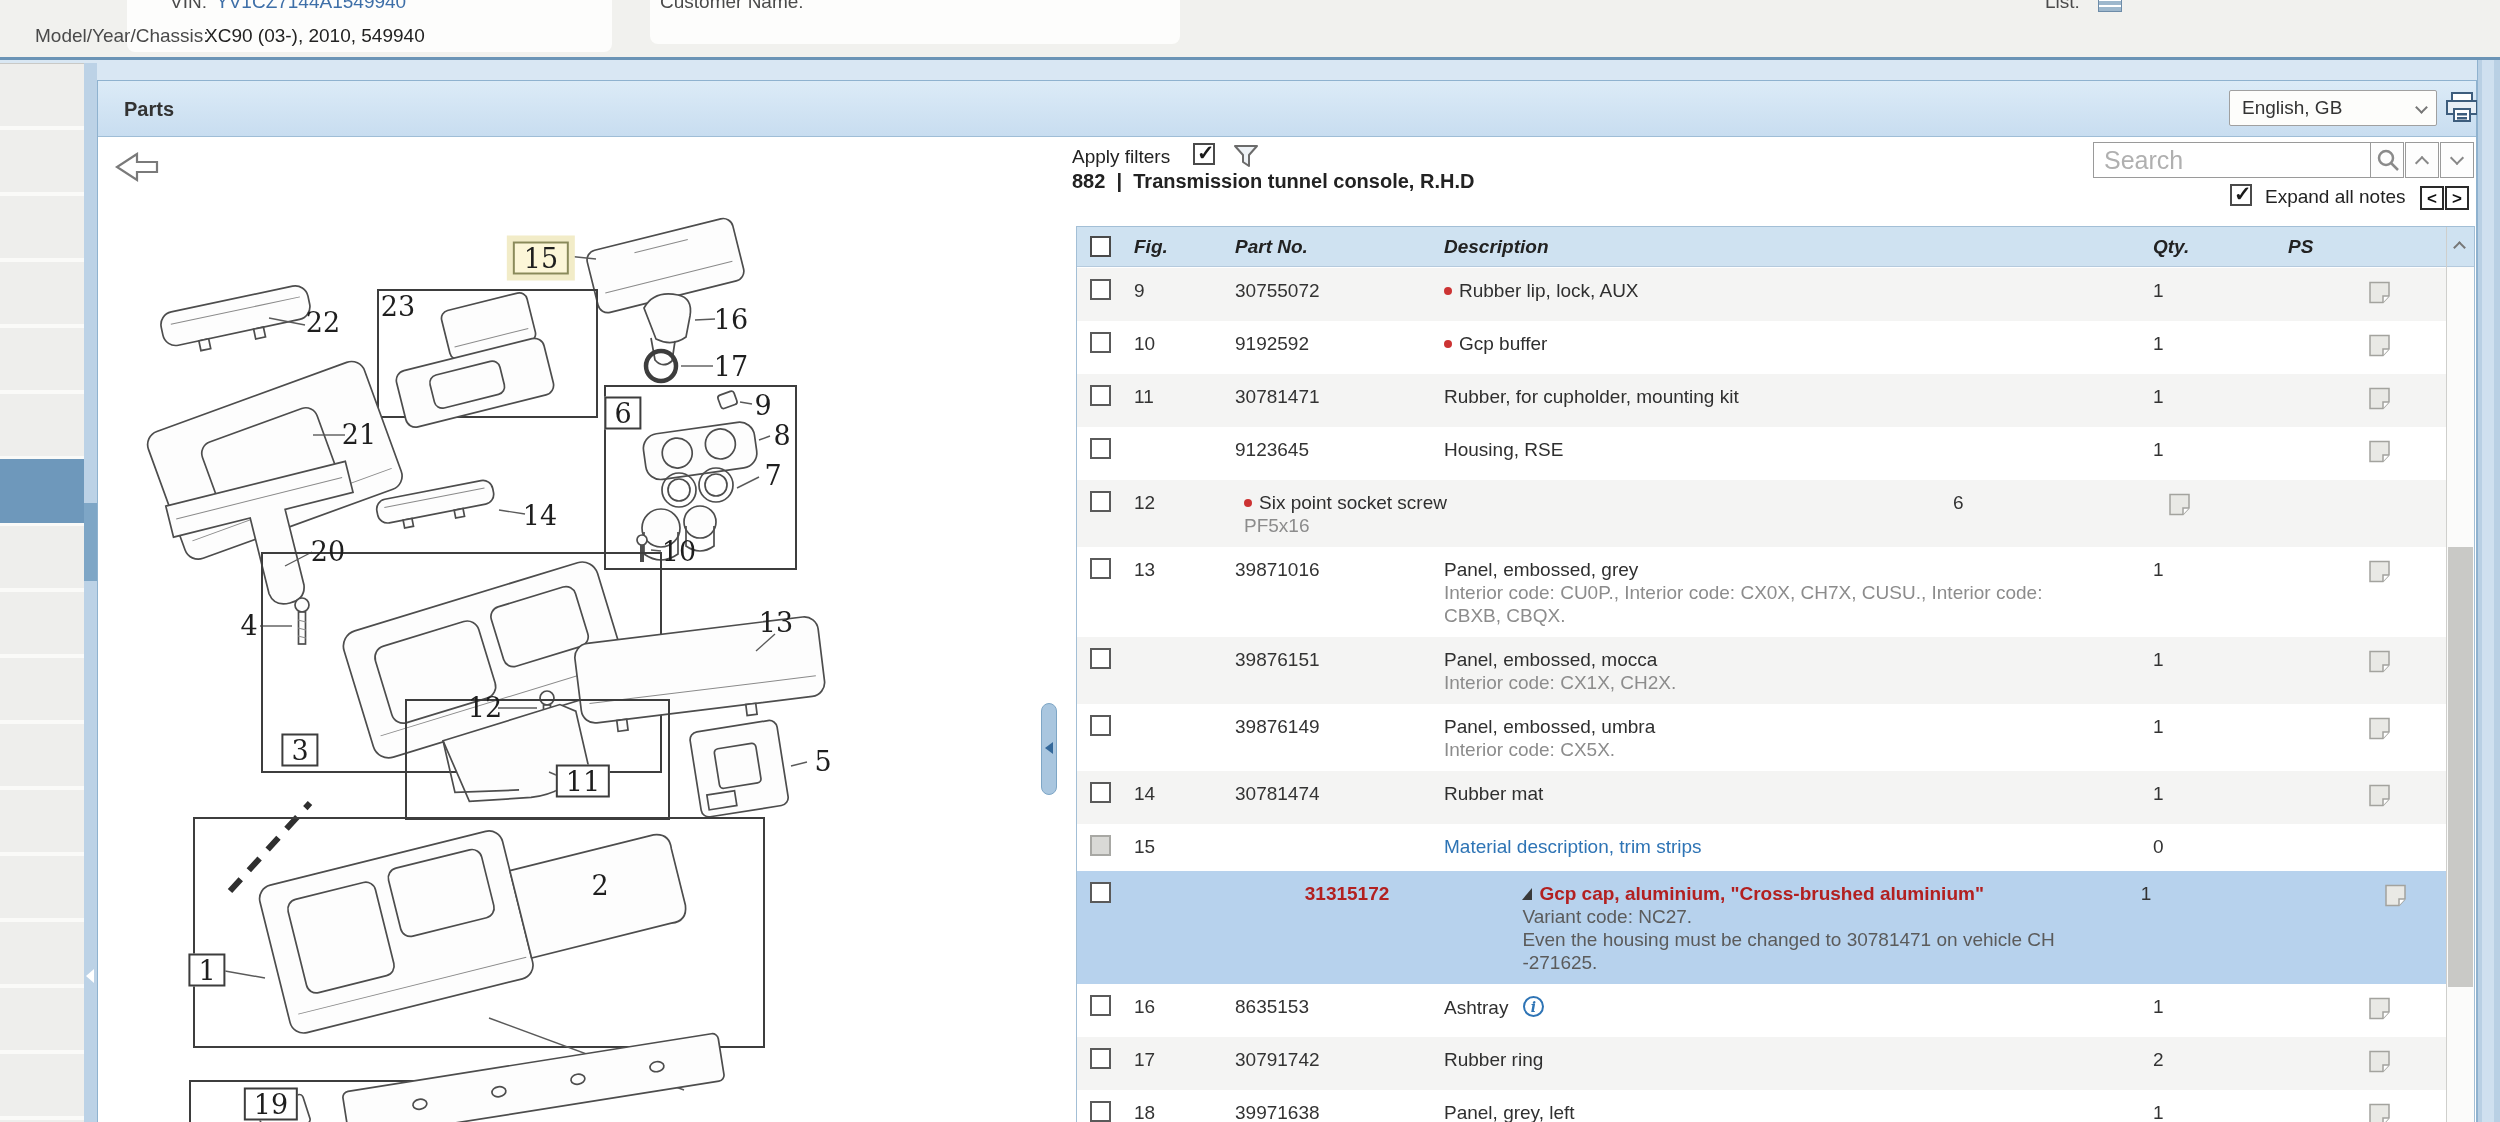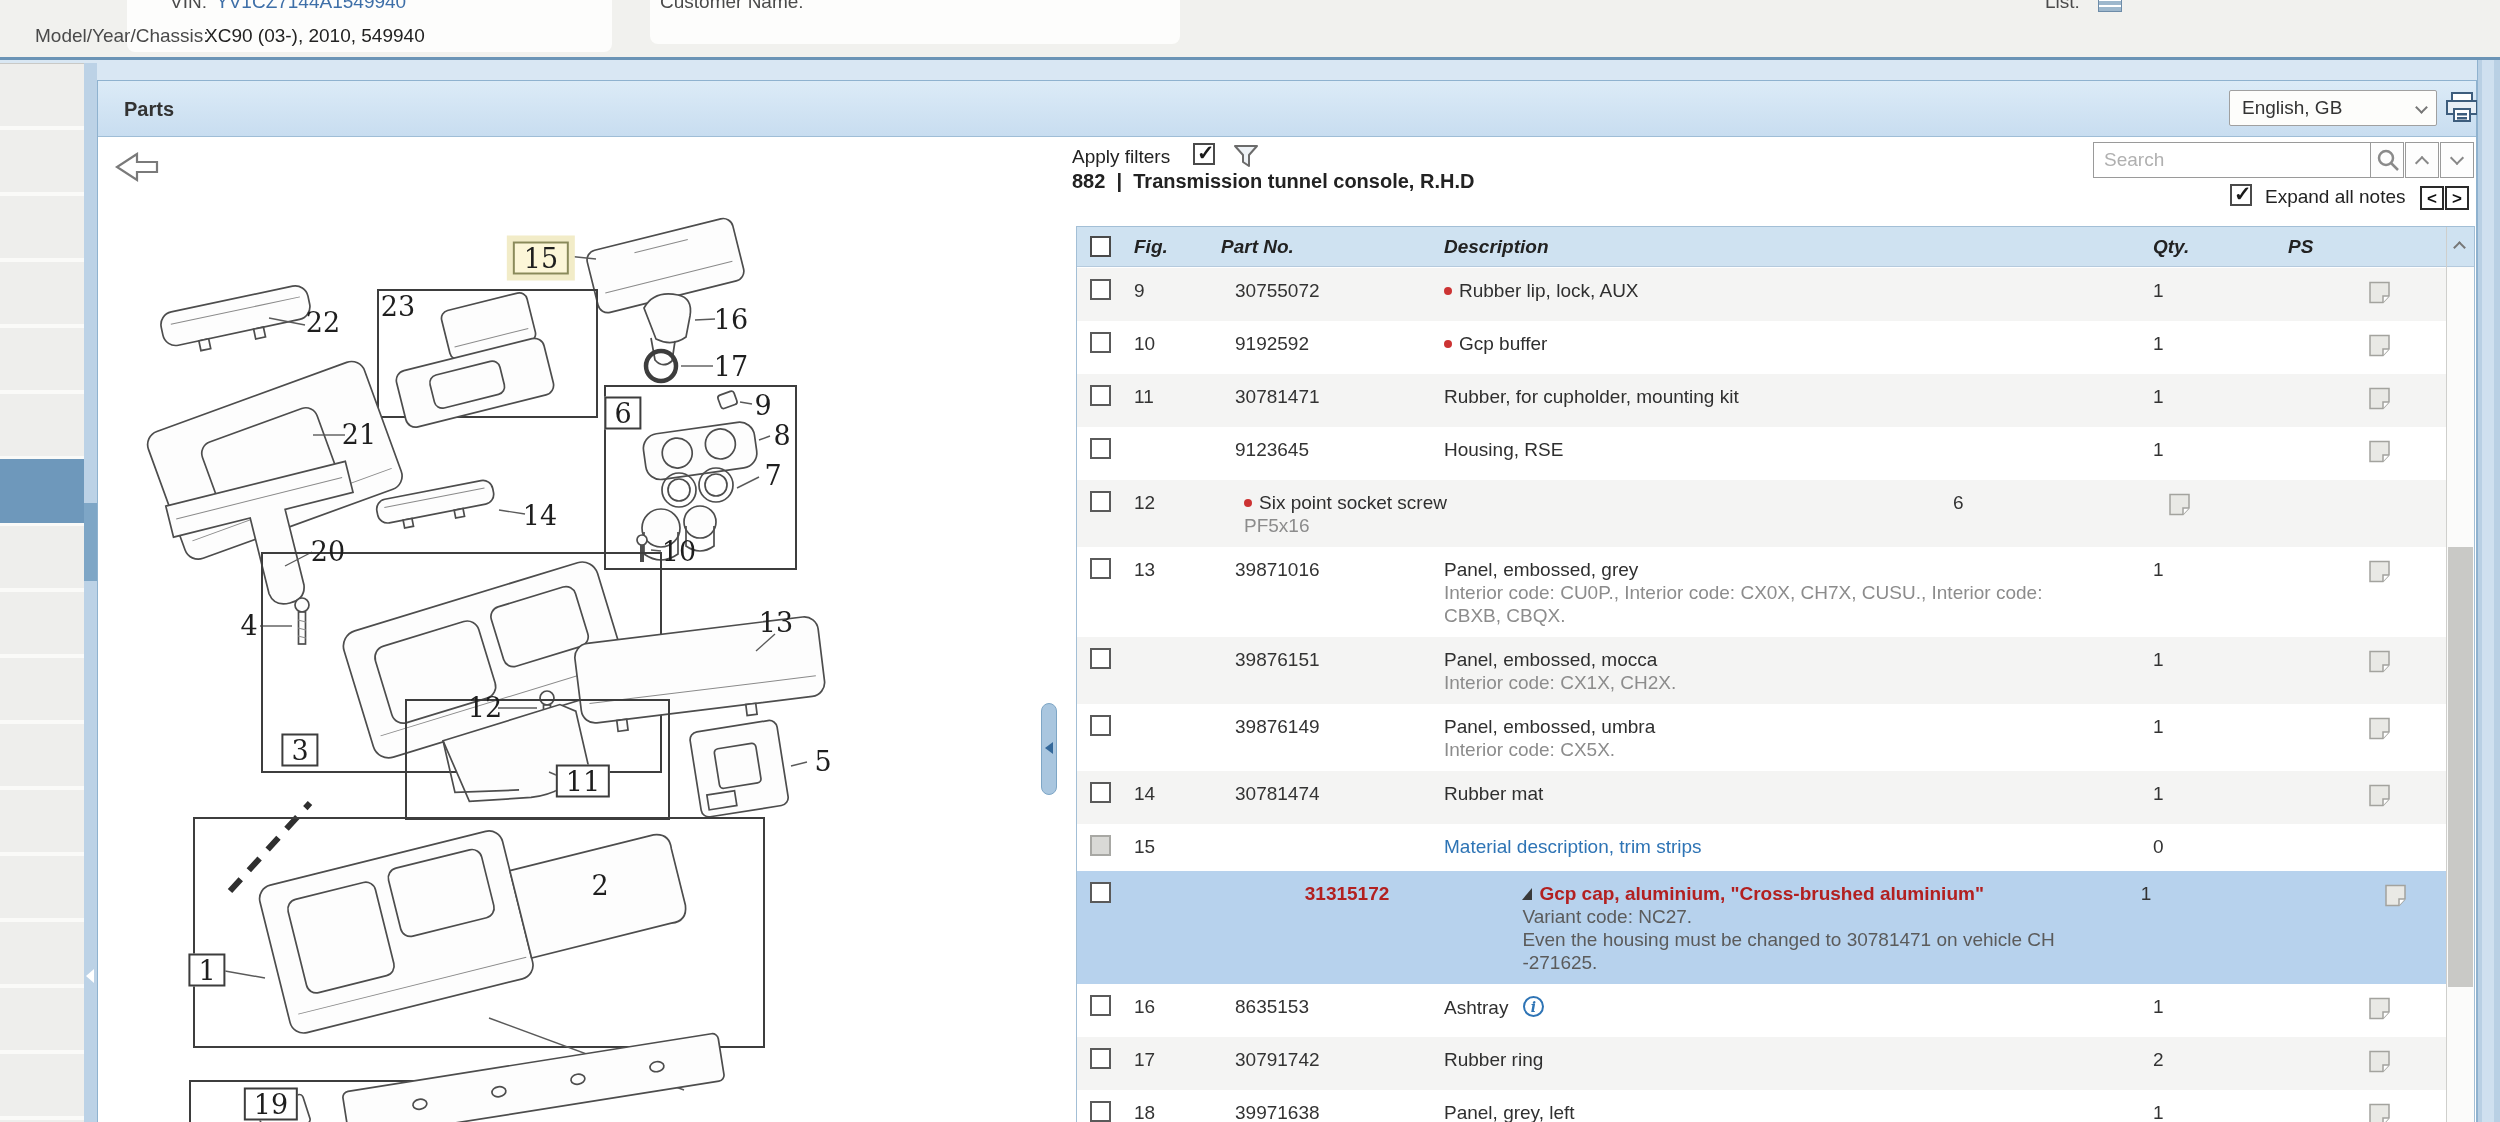--- a/index.html
+++ b/index.html
@@ -60,21 +60,21 @@
   .mid-handle .tri { position:absolute; left:3px; top:38px; width:0; height:0;
     border-top:6px solid transparent; border-bottom:6px solid transparent; border-right:8px solid #34689a; }
 
   
   .tb-label { position:absolute; color:#222; }
   .cbx { display:inline-block; width:22px; height:22px; background:#fff; border:2px solid #4a4a4a;
     position:relative; vertical-align:middle; cursor:pointer; }
   .cbx.checked::after { content:"✓"; position:absolute; left:2px; top:-4px; font-size:21px; font-weight:bold; color:#1a1a1a; }
   .funnel { position:absolute; cursor:pointer; }
   .search-input { position:absolute; left:1994px; top:4px; width:278px; height:36px; border:1px solid #9a9a9a;
-    background:#fff; font-size:19px; color:#14532d; padding-left:10px; font-family:"Liberation Sans",sans-serif; }
+    background:#fff; font-size:25px; color:#14532d; padding-left:10px; font-family:"Liberation Sans",sans-serif; }
   .search-input::placeholder { color:#b0b0b0; }
   .sbtn { position:absolute; top:4px; width:34px; height:36px; background:#fdfdfd; border:1px solid #9a9a9a; cursor:pointer; }
   .sbtn .chev-up { position:absolute; left:11px; top:15px; width:10px; height:10px; border-left:2px solid #888; border-top:2px solid #888; transform:rotate(45deg); }
   .sbtn .chev-dn { position:absolute; left:11px; top:10px; width:10px; height:10px; border-left:2px solid #888; border-top:2px solid #888; transform:rotate(225deg); }
   .section-title { position:absolute; left:973px; top:32px; font-weight:bold; font-size:20px; color:#222; }
   .nav-btn { position:absolute; top:48px; width:24px; height:24px; border:2px solid #2a2a2a; background:#fff;
     font-weight:bold; font-size:17px; text-align:center; line-height:21px; color:#111; cursor:pointer; }
 
   
   .table { position:absolute; left:977px; top:88px; width:1399px; bottom:0; border:1px solid #a3bfd6; border-bottom:none; overflow:hidden; }
@@ -378,21 +378,21 @@
       </div>
       <span class="cbx checked" style="position:absolute; left:2131px; top:46px;"></span>
       <span class="tb-label" style="left:2166px; top:48px;">Expand all notes</span>
       <div class="nav-btn" style="left:2321px;">&lt;</div>
       <div class="nav-btn" style="left:2346px;">&gt;</div>
 
       <div class="table">
         <div class="thead">
           <span class="cbx" style="position:absolute; left:13px; top:9px; width:21px; height:21px;"></span>
           <span class="hc" style="left:57px;">Fig.</span>
-          <span class="hc" style="left:144px;">Part No.</span>
+          <span class="hc" style="left:158px;">Part No.</span>
           <span class="hc" style="left:367px;">Description</span>
           <span class="hc" style="left:1076px;">Qty.</span>
           <span class="hc" style="left:1211px;">PS</span>
         </div>
         <div class="rows" id="rows">
             <div class="trow shade">
               <div class="c csel"><span class="cb"></span></div>
               <div class="c cfig">9</div>
               <div class="c cpart">30755072</div>
               <div class="c cdesc">

